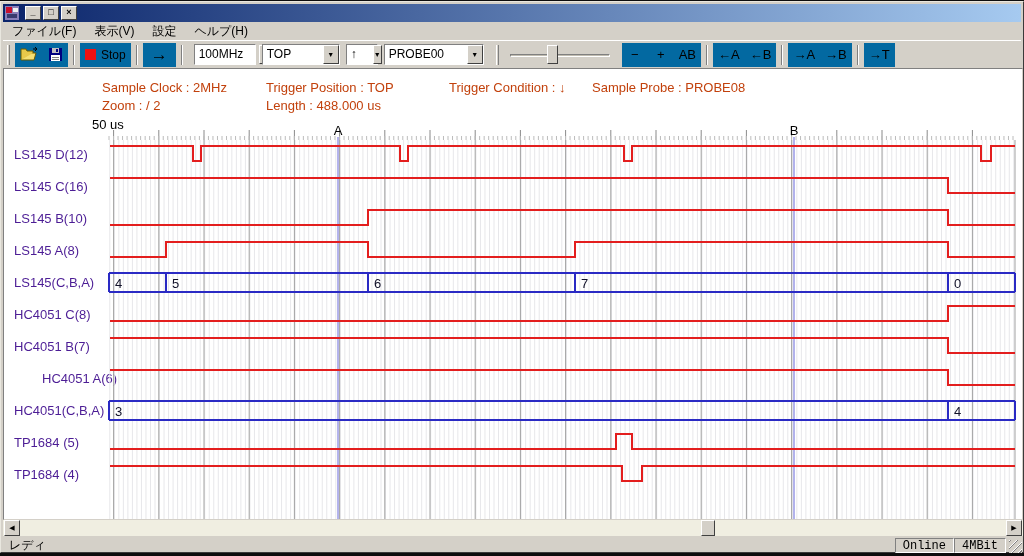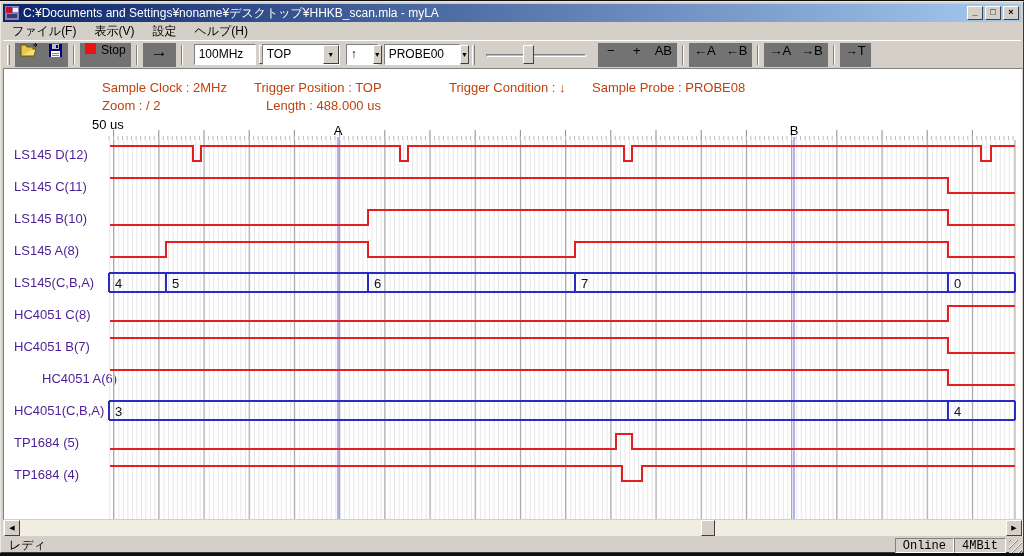--- a/index.html
+++ b/index.html
@@ -19,29 +19,29 @@
   
   .menubar { position:absolute; left:2px; top:20px; right:2px; height:18px;
              display:flex; align-items:center; font-size:12px; }
   .menu-item { padding:2px 9px; }
   
   .toolbar { position:absolute; left:2px; top:38px; right:2px; height:28px;
              border-top:1px solid #fff; display:flex; align-items:center; font-size:12px; }
   .grip { width:3px; height:20px; margin:0 5px 0 4px;
           border-left:1px solid #fff; border-right:1px solid #808080; }
   .tsep { width:2px; height:20px; margin:0 5px; border-left:1px solid #808080; border-right:1px solid #fff; }
-  .tool-btn { height:24px; display:flex; align-items:flex-start; justify-content:center;
-              padding:0 5px; background:#737373; color:#000; }
+  .tool-btn { height:24px; display:flex; align-items:center; justify-content:center;
+              padding:0 5px; background:#0369a1; color:#000; }
   .stop-square { width:11px; height:11px; background:#ee1111; margin-right:5px; }
   .run-arrow { font-size:17px; line-height:17px; padding:0 8px; }
   .combo { height:21px; display:flex; margin-left:6px; border:1px solid; border-color:#808080 #fff #fff #808080; background:#fff; }
   .combo-field { padding:2px 16px 0 4px; font-size:12px; white-space:nowrap; }
   .combo-arrow { width:16px; background:#D4D0C8; border:1px solid; border-color:#fff #404040 #404040 #fff;
                  font-size:7px; display:flex; align-items:center; justify-content:center; margin-left:auto; }
-  .combo100 { width:62px; } .comboTop { width:78px; } .comboEdge { width:32px; } .comboProbe { width:76px; }
+  .combo100 { width:62px; } .comboTop { width:78px; } .comboEdge { width:32px; } .comboProbe { width:100px; }
   .slider { position:relative; width:100px; height:24px; margin-left:6px; }
   .slider-groove { position:absolute; left:0; right:0; top:11px; height:3px;
                    border:1px solid; border-color:#808080 #fff #fff #808080; background:#c0bcb0; }
   .slider-thumb { position:absolute; left:37px; top:2px; width:11px; height:19px; background:#D4D0C8;
                   border:1px solid; border-color:#fff #404040 #404040 #fff; }
   .navb { min-width:26px; font-size:13px; }
   
   .client { position:absolute; left:2px; top:66px; width:1020px; height:452px; background:#fff;
             border:1px solid; border-color:#808080 #d4d0c8 #d4d0c8 #808080; overflow:hidden; }
   .info { position:absolute; font-size:13px; color:#c2410c; white-space:nowrap; }
@@ -69,21 +69,20 @@
 
 <div class="window">
 
   <div class="titlebar">
     <svg class="app-icon" viewBox="0 0 14 14">
       <rect width="14" height="14" fill="#8a7fb8"></rect>
       <rect x="1" y="1" width="6" height="6" fill="#c8102e"></rect>
       <rect x="8" y="2" width="5" height="4" fill="#f2f2f2"></rect>
       <rect x="2" y="8" width="10" height="4" fill="#3a3a6e"></rect>
     </svg>
-    <span class="title-text">C:¥Documents and Settings¥noname¥デスクトップ¥HHKB_scan.mla - myLA</span>
     <div class="tb-btn">_</div>
     <div class="tb-btn">□</div>
     <div class="tb-btn">×</div>
   </div>
 
   <div class="menubar">
     <span class="menu-item">ファイル(F)</span>
     <span class="menu-item">表示(V)</span>
     <span class="menu-item">設定</span>
     <span class="menu-item">ヘルプ(H)</span>
@@ -147,28 +146,28 @@
     <div class="tool-btn navb">←B</div>
     <div class="tsep"></div>
     <div class="tool-btn navb">→A</div>
     <div class="tool-btn navb">→B</div>
     <div class="tsep"></div>
     <div class="tool-btn navb">→T</div>
   </div>
 
   <div class="client">
     <span class="info" style="left:98px;top:11px">Sample Clock : 2MHz</span>
-    <span class="info" style="left:250px;top:11px">Trigger Position : TOP</span>
+    <span class="info" style="left:262px;top:11px">Trigger Position : TOP</span>
     <span class="info" style="left:445px;top:11px">Trigger Condition : ↓</span>
     <span class="info" style="left:588px;top:11px">Sample Probe : PROBE08</span>
     <span class="info" style="left:98px;top:29px">Zoom : /   2</span>
     <span class="info" style="left:262px;top:29px">Length : 488.000 us</span>
     <div id="channel-labels">
         <div class="ch-label" style="top: 78px;">LS145 D(12)</div>
-        <div class="ch-label" style="top: 110px;">LS145 C(11)</div>
+        <div class="ch-label" style="top: 110px;">LS145 C(16)</div>
         <div class="ch-label" style="top: 142px;">LS145 B(10)</div>
         <div class="ch-label" style="top: 174px;">LS145 A(8)</div>
         <div class="ch-label" style="top: 206px;">LS145(C,B,A)</div>
         <div class="ch-label" style="top: 238px;">HC4051 C(8)</div>
         <div class="ch-label" style="top: 270px;">HC4051 B(7)</div>
         <div class="ch-label" style="top: 302px; margin-left: 28px;">HC4051 A(6)</div>
         <div class="ch-label" style="top: 334px;">HC4051(C,B,A)</div>
         <div class="ch-label" style="top: 366px;">TP1684 (5)</div>
         <div class="ch-label" style="top: 398px;">TP1684 (4)</div>
       </div>

